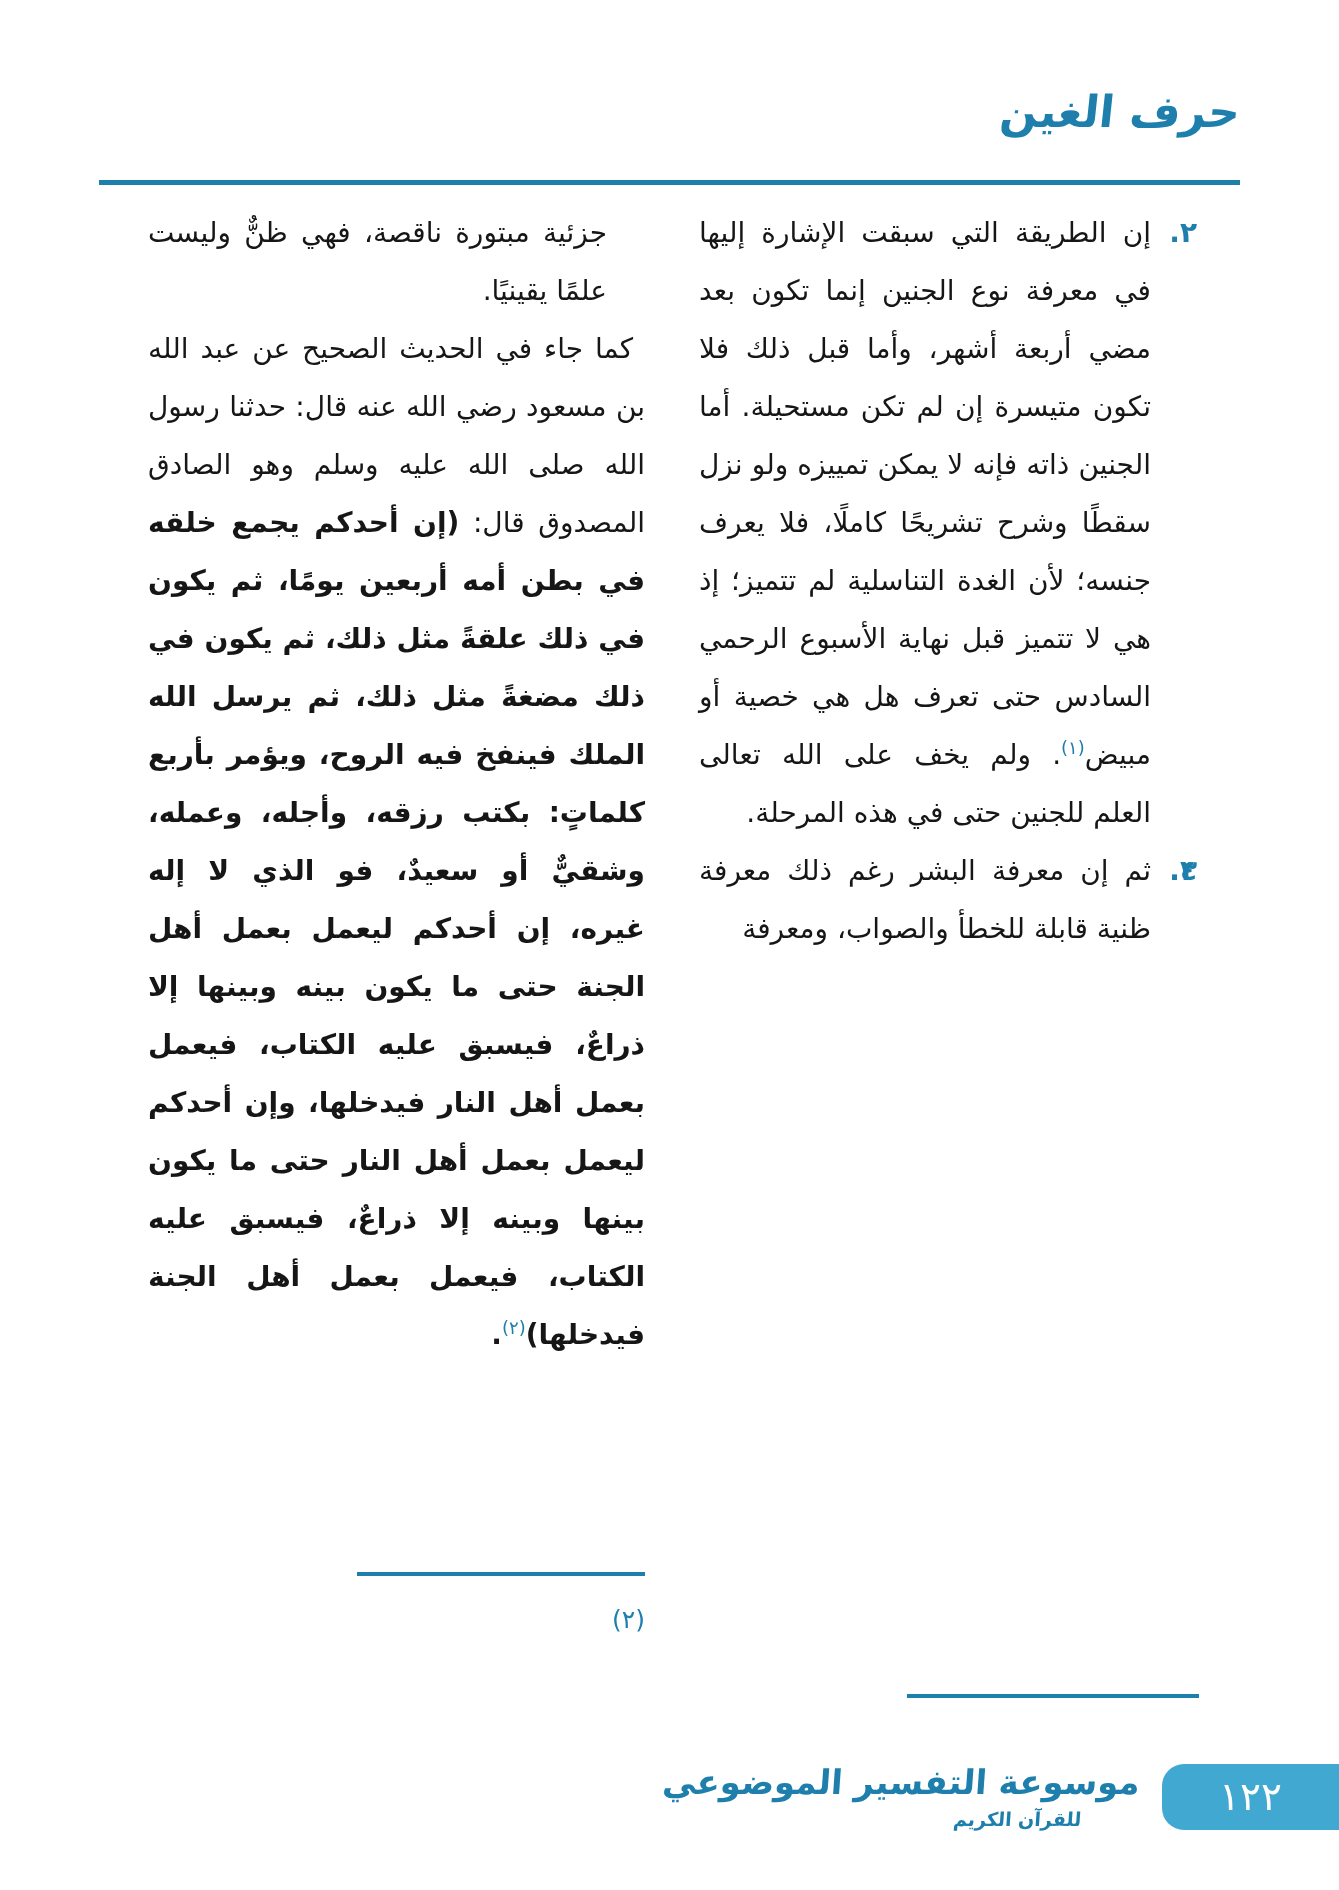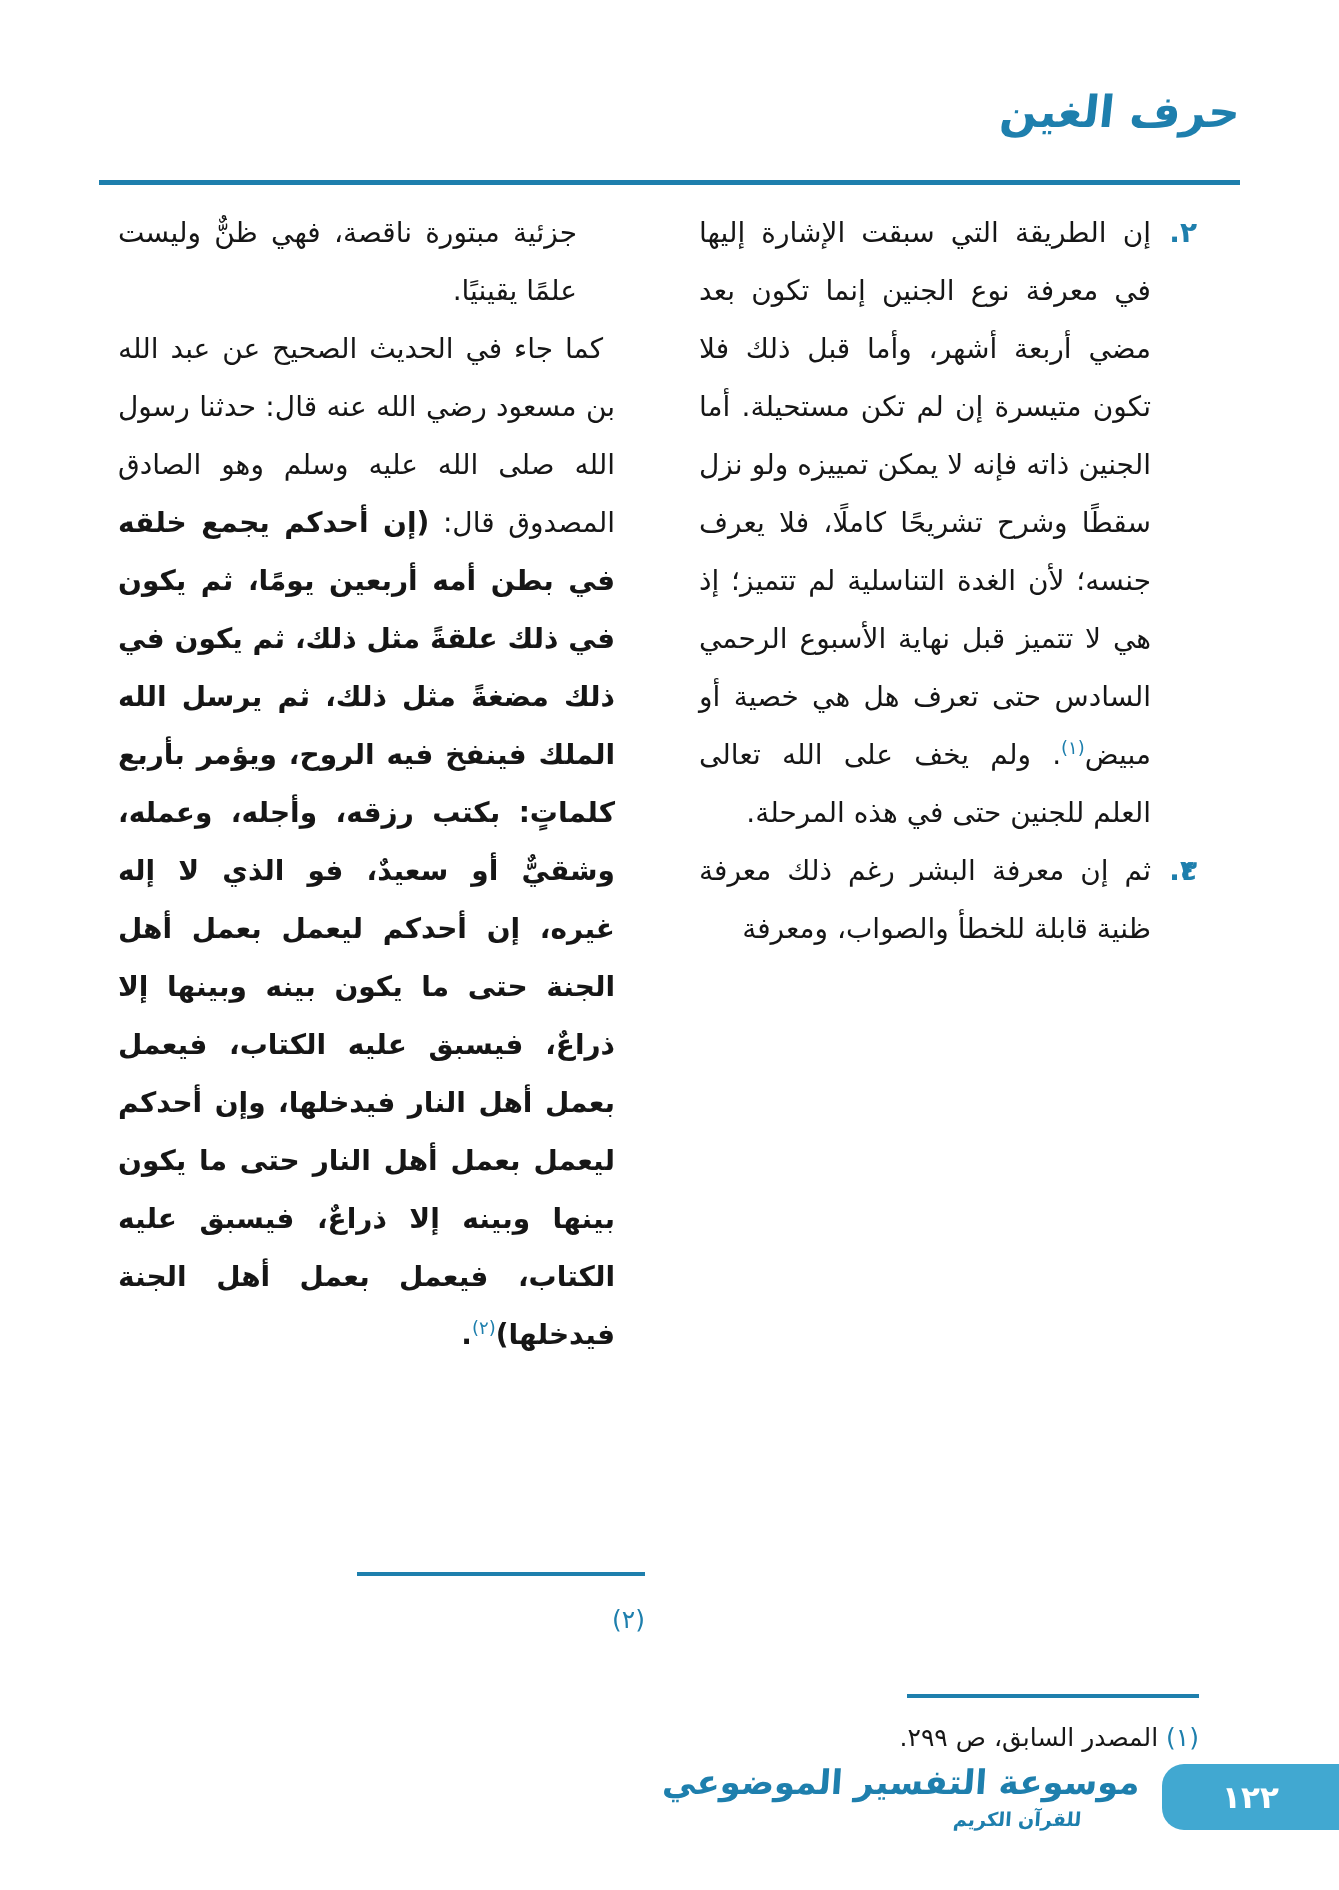--- a/index.html
+++ b/index.html
@@ -20,21 +20,21 @@
     position:absolute; top:180px; left:99px; right:99px; height:5px;
     background:var(--accent);
   }
   
   .col {
     position:absolute; top:204px; width:500px;
     font-size:28px; line-height:58px; text-align:justify;
     text-justify:inter-word;
   }
   .col-right { right:140px; }
-  .col-left  { right:724px; width:497px;margin-left:32px; }
+  .col-left  { right:694px; width:497px;margin-left:32px; }
   .col p { margin:0; }
   .para { margin:0; }
   .indent { text-indent:12px; }
   .item { position:relative; padding-right:48px; }
   .item .num {
     position:absolute; right:2px; top:0; color:var(--accent); font-weight:bold;
   }
   .cont { padding-right:38px; }
   .bold { font-weight:bold; }
   sup.ref {
@@ -55,22 +55,22 @@
   
   .logo {
     position:absolute; top:1758px; right:200px; width:240px;
     color:var(--accent); text-align:center; transform:skewX(-4deg);
   }
   .logo-main { font-size:34px; font-weight:bold; line-height:48px; white-space:nowrap; }
   .logo-sub  { font-size:19px; font-weight:bold; line-height:26px; }
   .page-badge {
     position:absolute; top:1764px; right:0; width:177px; height:66px;
     background:var(--badge); border-radius:22px 0 0 22px;
-    color:#ffffff; font-size:31px; line-height:66px; text-align:center;
-    letter-spacing:10px; font-weight:bold;margin-left:34px;
+    color:#ffffff; font-size:39px; line-height:66px; text-align:center;
+    letter-spacing:10px; font-weight:normal;margin-left:34px;
   }
 </style>
 </head>
 <body>
 
 <div class="page">
 
   <div class="header-title">حرف الغين</div>
   <div class="header-rule"></div>
 
@@ -82,21 +82,20 @@
 
   <div class="col col-left">
     <p class="cont">جزئية مبتورة ناقصة، فهي ظنٌّ وليست علمًا يقينيًا.</p>
     <p class="para indent"><span>كما جاء في الحديث الصحيح عن عبد الله بن مسعود رضي الله عنه قال: حدثنا رسول الله صلى الله عليه وسلم وهو الصادق المصدوق قال: </span><span class="bold">(إن أحدكم يجمع خلقه في بطن أمه أربعين يومًا، ثم يكون في ذلك علقةً مثل ذلك، ثم يكون في ذلك مضغةً مثل ذلك، ثم يرسل الله الملك فينفخ فيه الروح، ويؤمر بأربع كلماتٍ: بكتب رزقه، وأجله، وعمله، وشقيٌّ أو سعيدٌ، فو الذي لا إله غيره، إن أحدكم ليعمل بعمل أهل الجنة حتى ما يكون بينه وبينها إلا ذراعٌ، فيسبق عليه الكتاب، فيعمل بعمل أهل النار فيدخلها، وإن أحدكم ليعمل بعمل أهل النار حتى ما يكون بينها وبينه إلا ذراعٌ، فيسبق عليه الكتاب، فيعمل بعمل أهل الجنة فيدخلها)</span><sup class="ref">(٢)</sup><span class="bold">.</span></p>
   </div>
 
   <div class="fn-sep fn-sep-left"></div>
   <div class="fn-sep fn-sep-right"></div>
 
   <div class="footnote fn-left"><span class="fn-marker">(٢)</span></div>
-  <div class="footnote fn-right"><span class="fn-marker">(١)</span><span> المصدر السابق، ص ٢٩٩.</span></div>
 
   <div class="logo">
     <div class="logo-main">موسوعة التفسير الموضوعي</div>
     <div class="logo-sub">للقرآن الكريم</div>
   </div>
   <div class="page-badge"><span>١٢٢</span></div>
 
 </div>
 
 </body></html>

